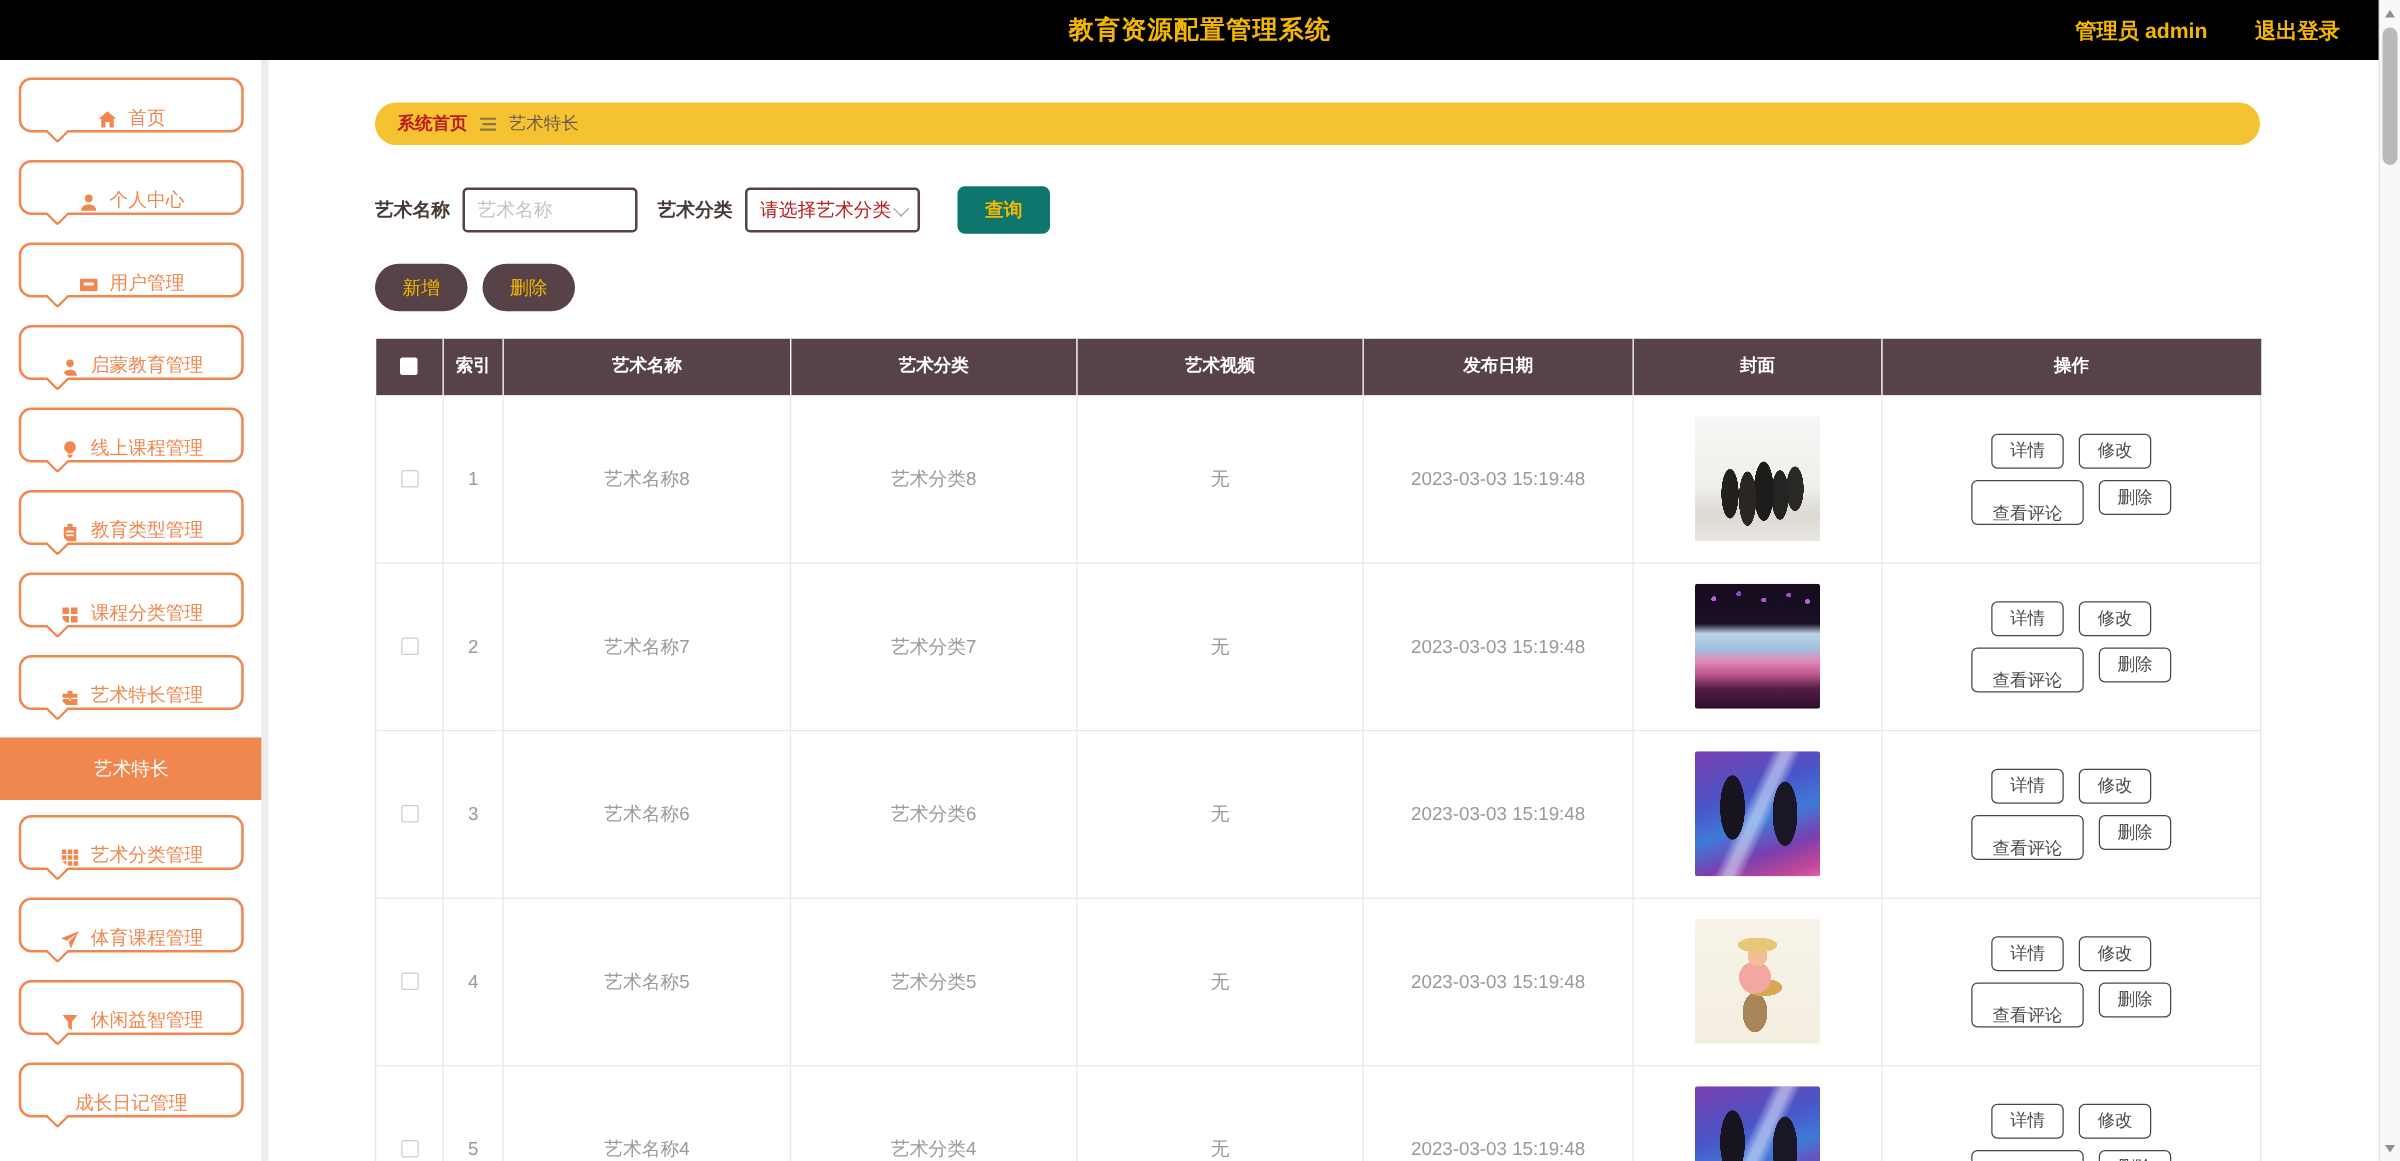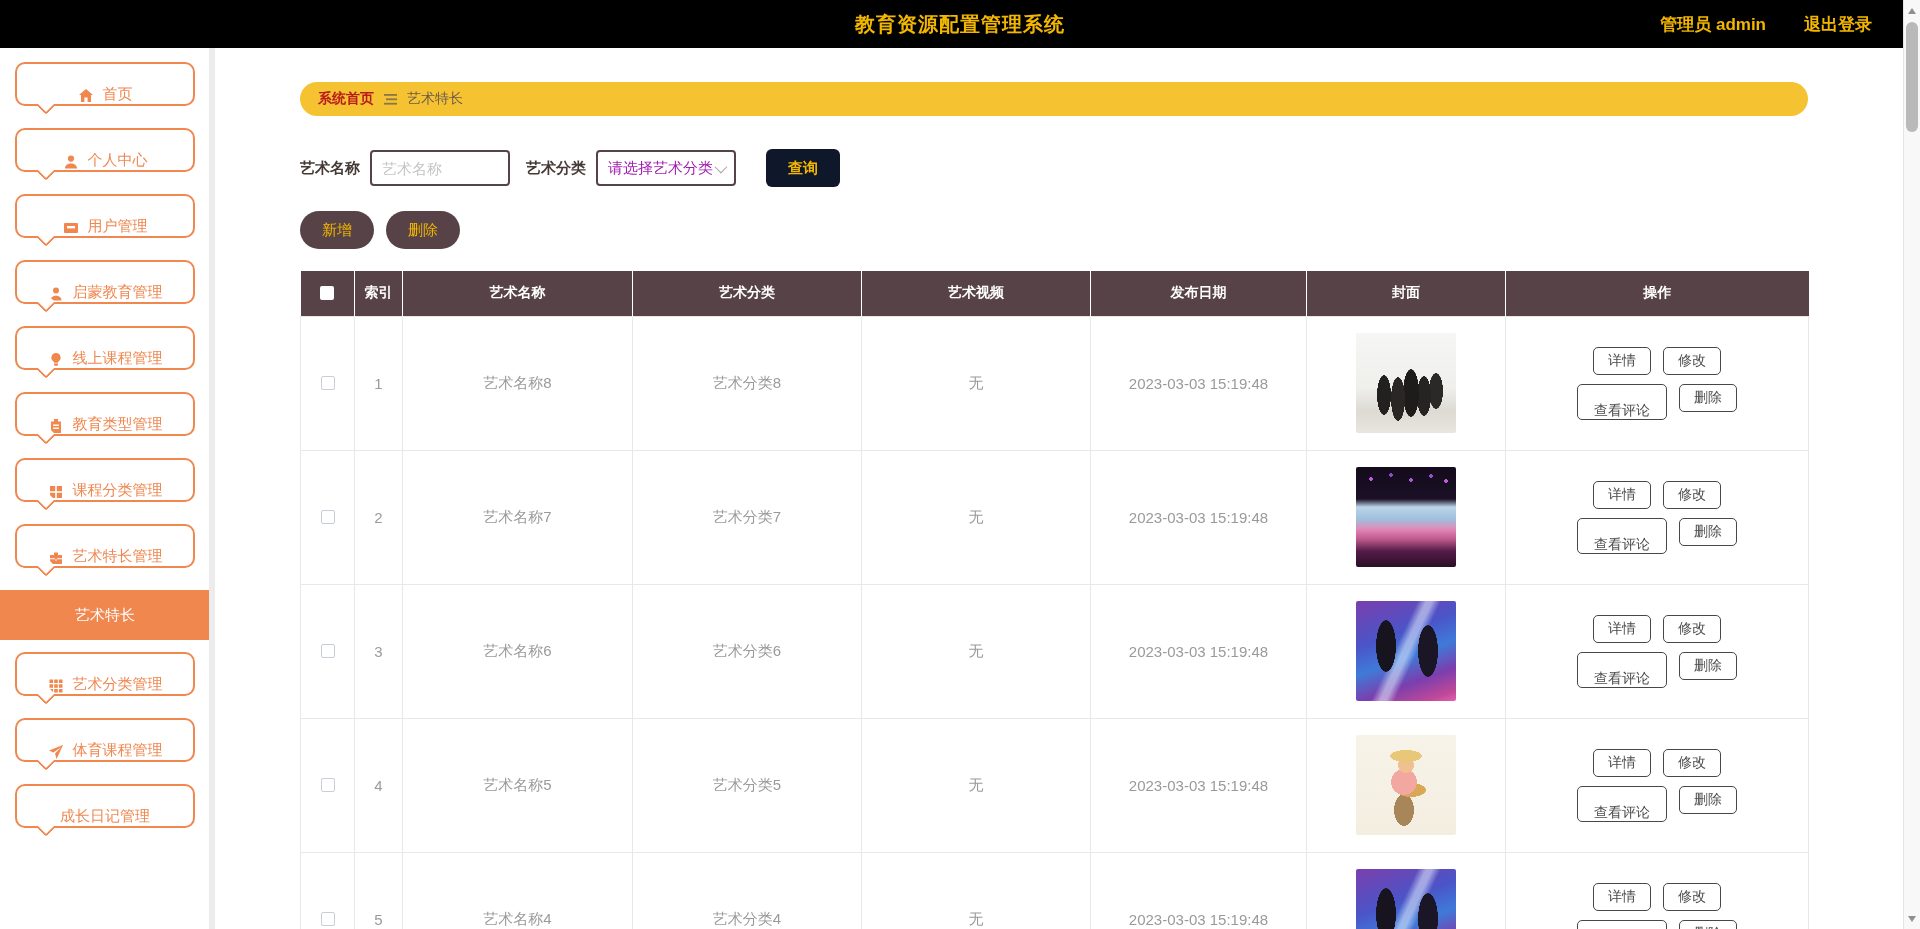--- a/index.html
+++ b/index.html
@@ -48,25 +48,25 @@
   .breadcrumb .sep svg { width:13px; height:11px; display:block; }
   .breadcrumb .cur { color:#6b5a4c; }
 
   .search-row { margin-top:33px; display:flex; align-items:center; }
   .search-row .flabel { font-size:15px; font-weight:bold; color:#453a35; margin-right:10px; white-space:nowrap; }
   .search-row input { width:140px; height:36px; border:2px solid #564247; border-radius:4px;
     padding:0 10px; font-size:15px; color:#333; outline:none; font-family:inherit; }
   .search-row input::placeholder { color:#c4c4c4; }
   .fake-select { width:140px; height:36px; border:2px solid #564247; border-radius:4px;
     display:flex; align-items:center; justify-content:space-between; padding:0 10px; cursor:pointer; background:#fff; }
-  .fake-select .sel-text { color:#a21caf; font-size:15px; white-space:nowrap; }
+  .fake-select .sel-text { color:#b91c1c; font-size:15px; white-space:nowrap; }
   .chevron { width:9px; height:9px; border-right:1.5px solid #a0a0a0; border-bottom:1.5px solid #a0a0a0;
     transform:rotate(45deg) translateY(-2px); flex:none; }
   .gap14 { width:16px; }
-  .btn-query { margin-left:30px; width:74px; height:38px; background:#0f172a; color:#F3B700;
+  .btn-query { margin-left:30px; width:74px; height:38px; background:#0f766e; color:#F3B700;
     border:none; border-radius:6px; font-size:15px; font-weight:bold; cursor:pointer; font-family:inherit; }
 
   .toolbar { margin-top:24px; display:flex; gap:12px; }
   .btn-pill { height:38px; padding:0 22px; background:#564247; color:#F3B700; border:none;
     border-radius:19px; font-size:15px; cursor:pointer; font-family:inherit; }
 
   
   table.grid { margin-top:22px; width:1508px; border-collapse:collapse; table-layout:fixed; }
   table.grid thead th { background:#564247; color:#fff; height:45px; font-size:14px; font-weight:bold;
     border-right:1px solid #ffffff; }
@@ -213,20 +213,28 @@
         </div>
         <div class="side-bubble">
           <span class="micon">
             <svg viewBox="0 0 16 16">
               <path d="M15 1L1 6.6l4.3 1.9L13.5 3 7 9.4 8.6 15z"></path>
             </svg>
           </span>
           <span>体育课程管理</span>
         </div>
         <div class="side-bubble">
+          <span class="micon">
+            <svg viewBox="0 0 16 16">
+              <path d="M2 2h12L9.5 7.6V14l-3-1.8V7.6z"></path>
+            </svg>
+          </span>
+          <span>休闲益智管理</span>
+        </div>
+        <div class="side-bubble">
           <span>成长日记管理</span>
         </div>
       </div>
     <div class="sidebar-scroll-strip"></div>
   </div>
 
   <div class="content">
 
     <div class="breadcrumb">
       <span class="home">系统首页</span>

